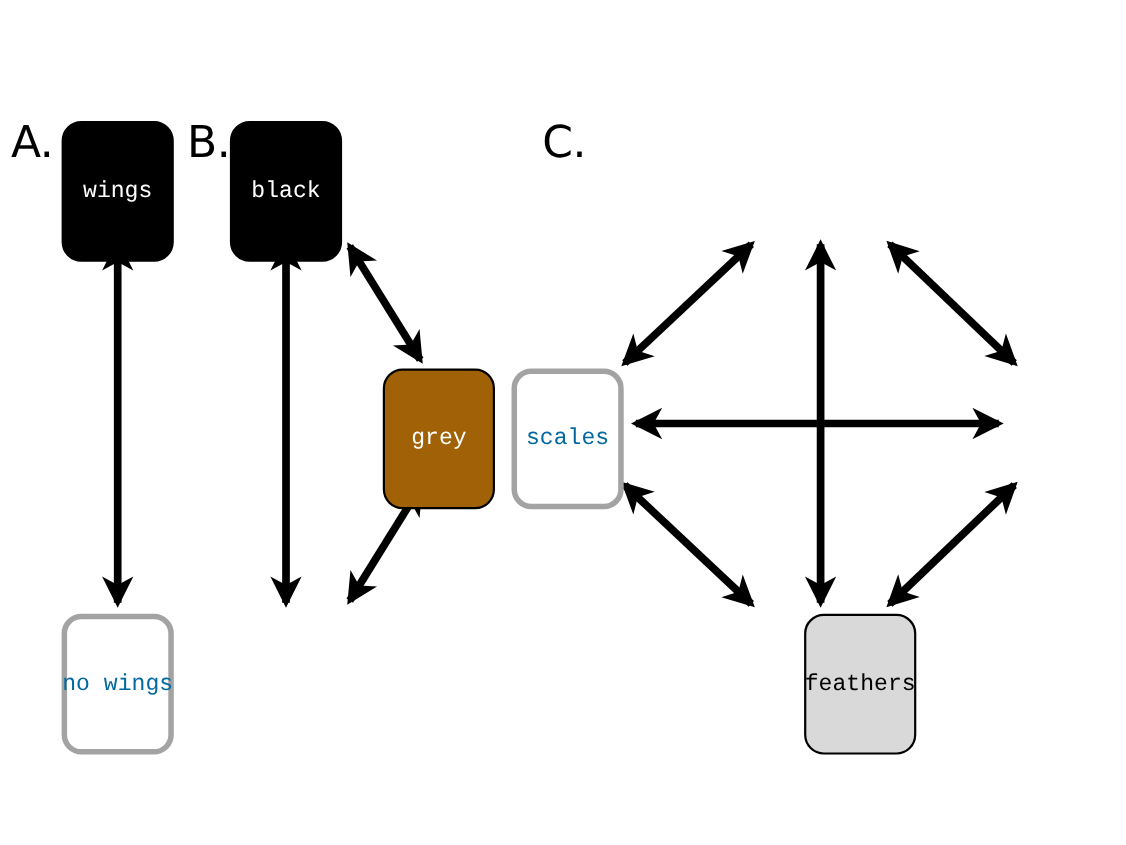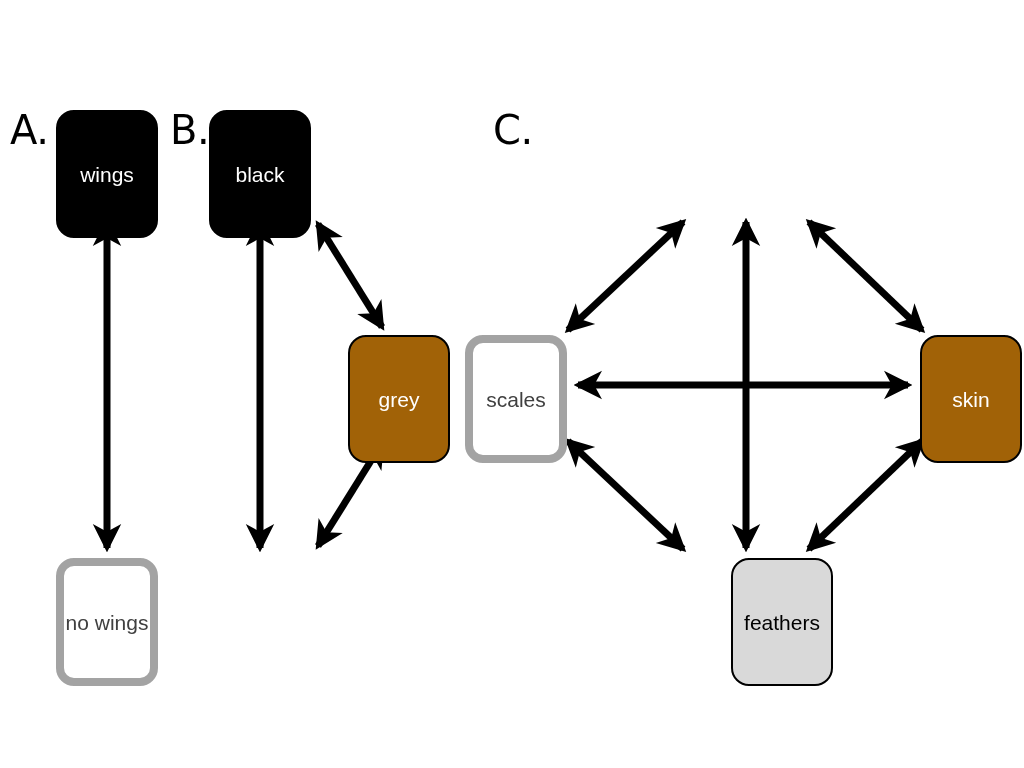--- a/index.html
+++ b/index.html
@@ -36,36 +36,36 @@
 
   .node {
     position: absolute;
     box-sizing: border-box;
     width: 102px;
     height: 128px;
     border-radius: 18px;
     display: flex;
     align-items: center;
     justify-content: center;
-    font-family: Liberation Sans, sans-serif;
+    font-family: Liberation Mono, monospace;
     font-size: 21px;
     line-height: 1;
     text-align: center;
     user-select: none;
   }
 
   .node-black {
     background: #000000;
     border: 2px solid #000000;
     color: #ffffff;
   }
   .node-white {
     background: #ffffff;
-    border: 8px solid #a3a3a3;
-    color: #404040;
+    border: 5px solid #a3a3a3;
+    color: #0369a1;
   }
   .node-grey {
     background: #a16207;
     border: 2px solid #000000;
     color: #ffffff;
   }
   .node-lightgrey {
     background: #d9d9d9;
     border: 2px solid #000000;
     color: #000000;
@@ -143,21 +143,18 @@
   <div class="node node-grey" style="left:348px; top:335px;">
     <span class="node-label">grey</span>
   </div>
 
 
 
   <div class="node node-white" style="left:465px; top:335px;">
     <span class="node-label">scales</span>
   </div>
 
-  <div class="node node-grey" style="left:920px; top:335px;">
-    <span class="node-label">skin</span>
-  </div>
 
   <div class="node node-lightgrey" style="left:695px; top:558px;margin-left:36px;">
     <span class="node-label">feathers</span>
   </div>
 
 </div>
 
 </body></html>

